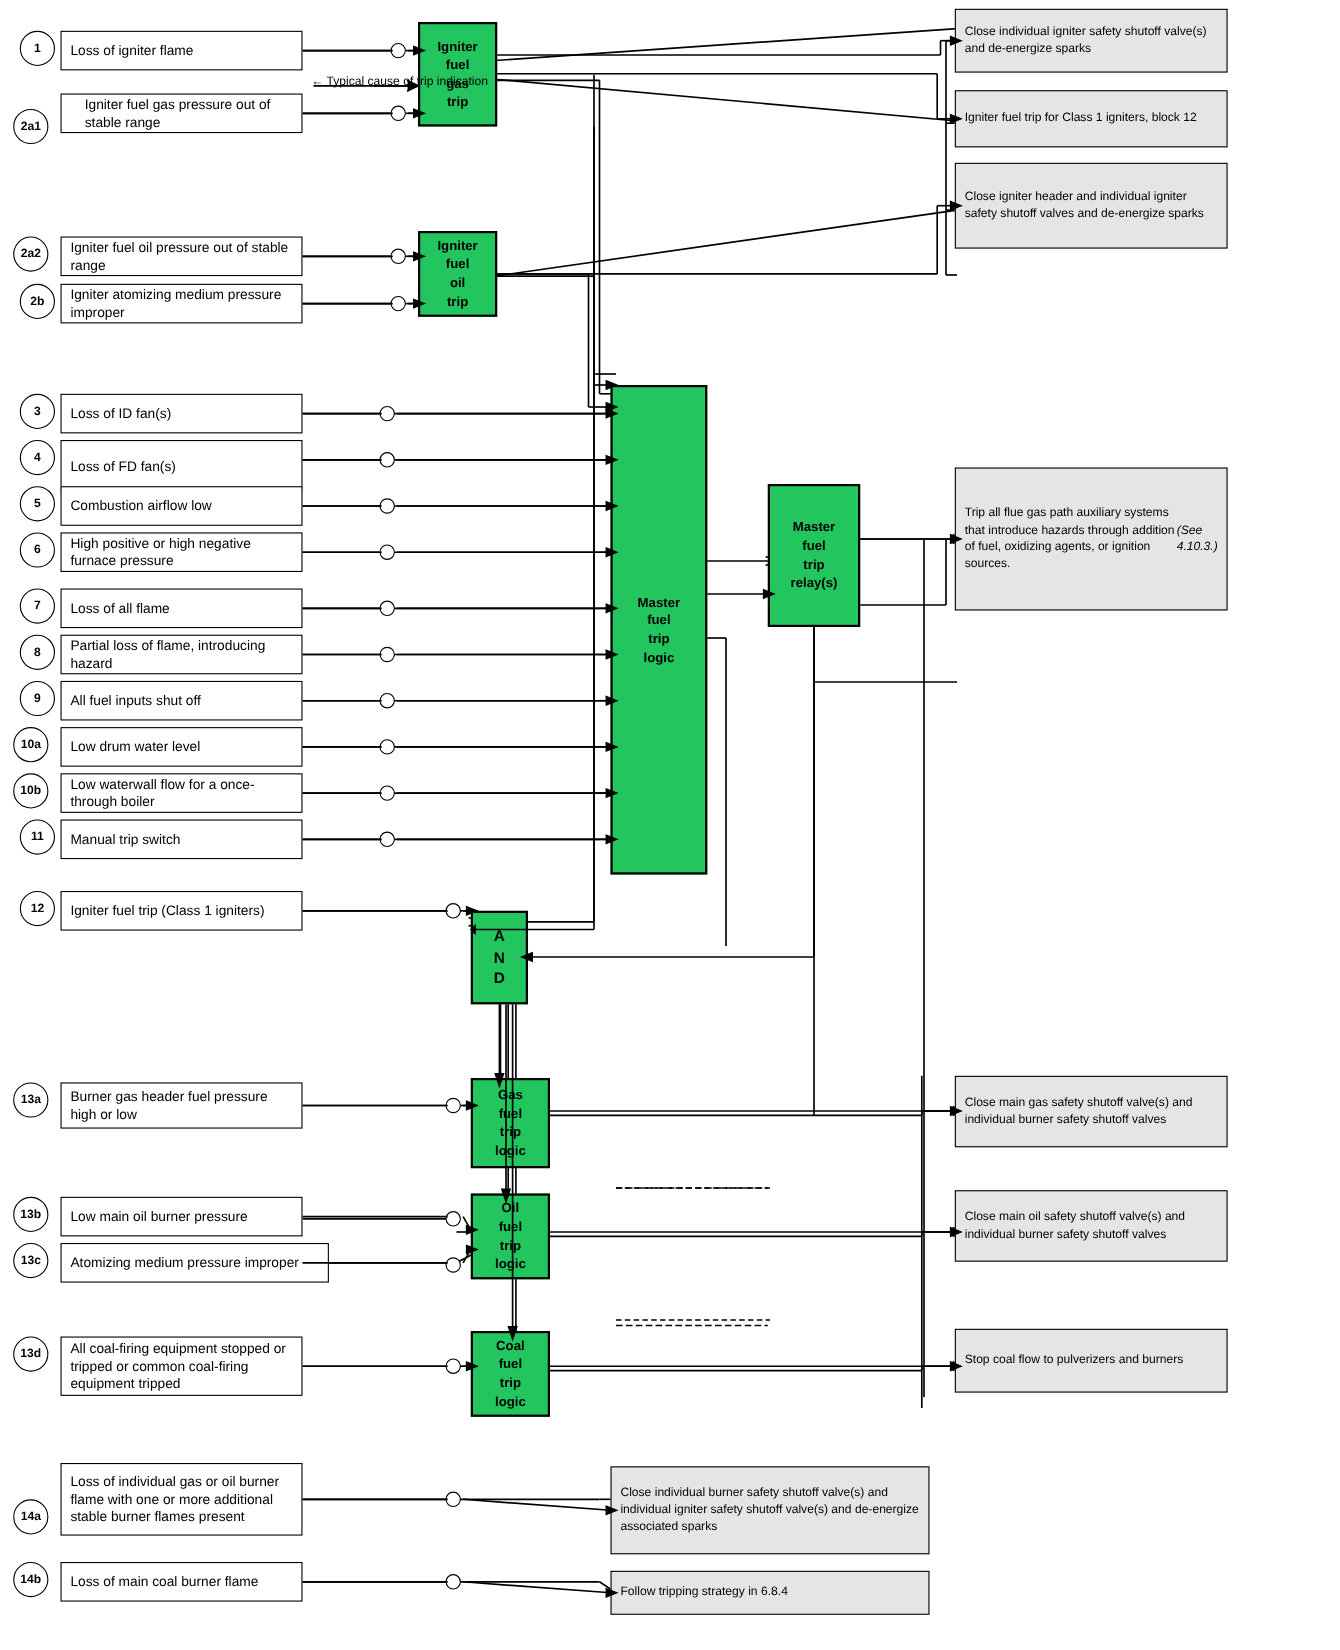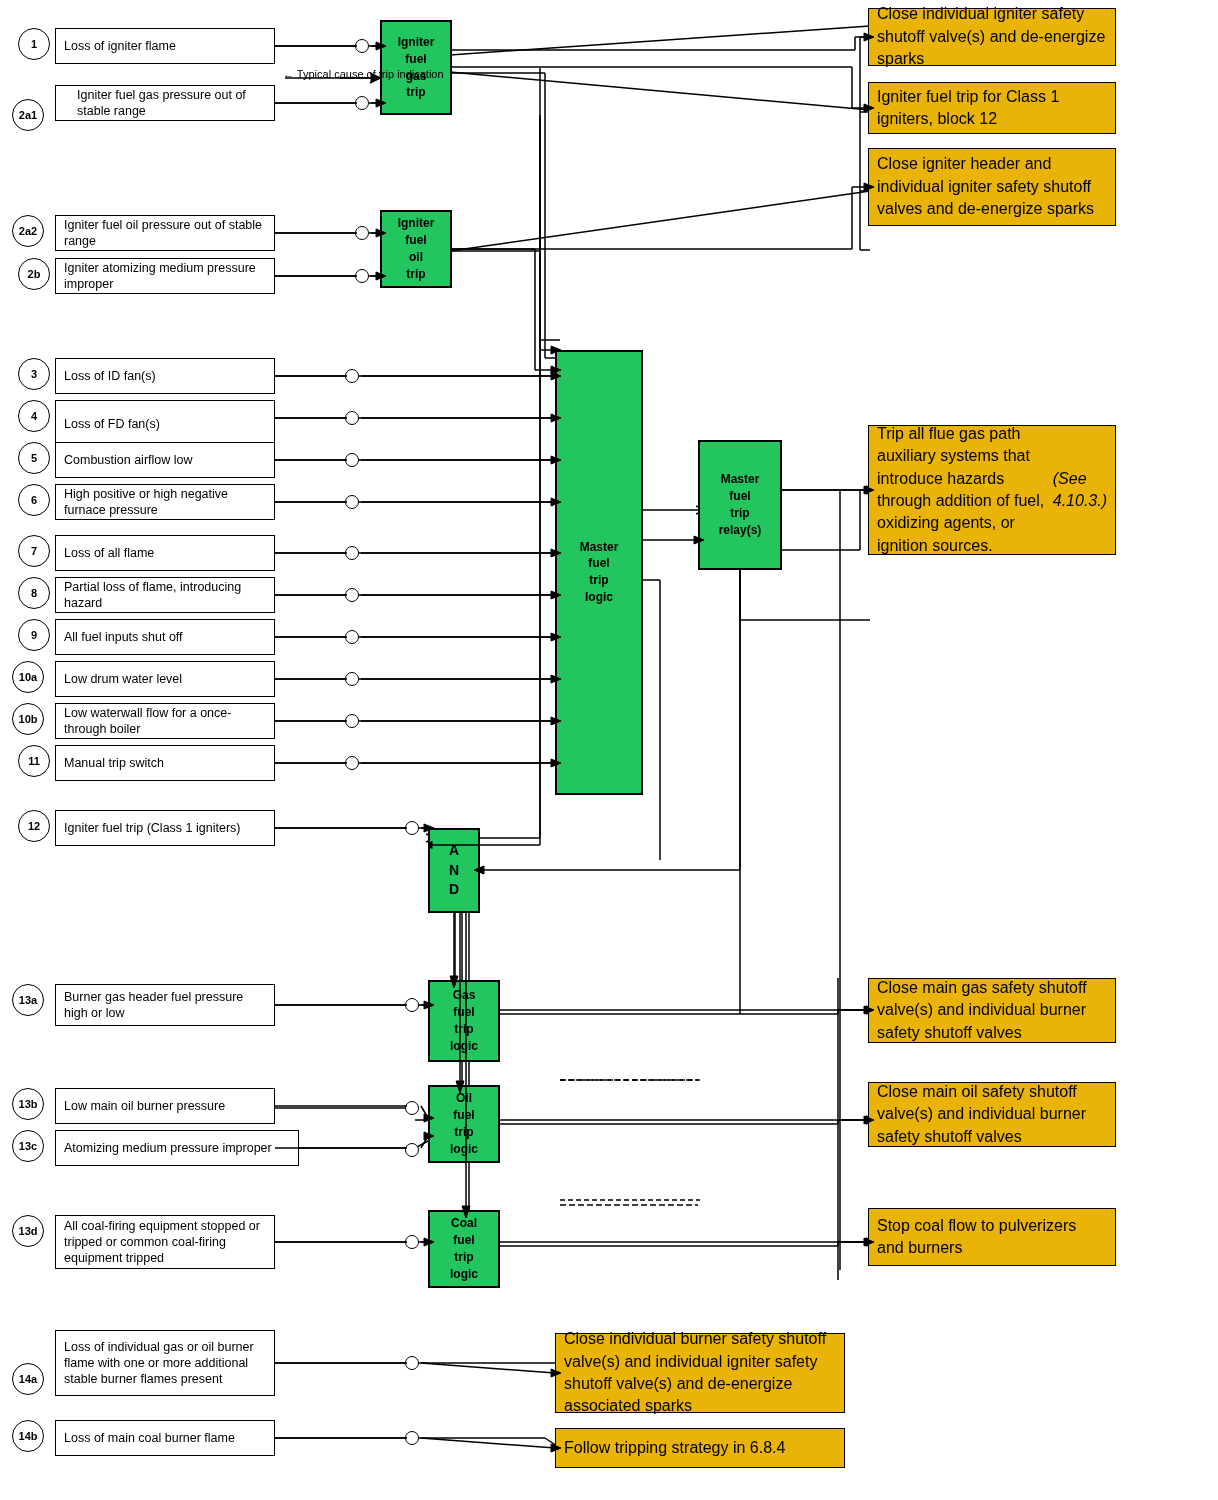--- a/index.html
+++ b/index.html
@@ -49,25 +49,25 @@
       align-items: center;
       justify-content: center;
       font-size: 12px;
       font-weight: bold;
       text-align: center;
       line-height: 1.4;
     }
     .output-box {
       position: absolute;
       border: 1.5px solid #000;
-      background: #eab308;
+      background: #e5e5e5;
       display: flex;
       align-items: center;
       padding: 5px 8px;
-      font-size: 16px;
+      font-size: 11px;
       line-height: 1.4;
     }
     .small-circle {
       position: absolute;
       width: 14px;
       height: 14px;
       border-radius: 50%;
       border: 1.5px solid #000;
       background: #fff;
     }

